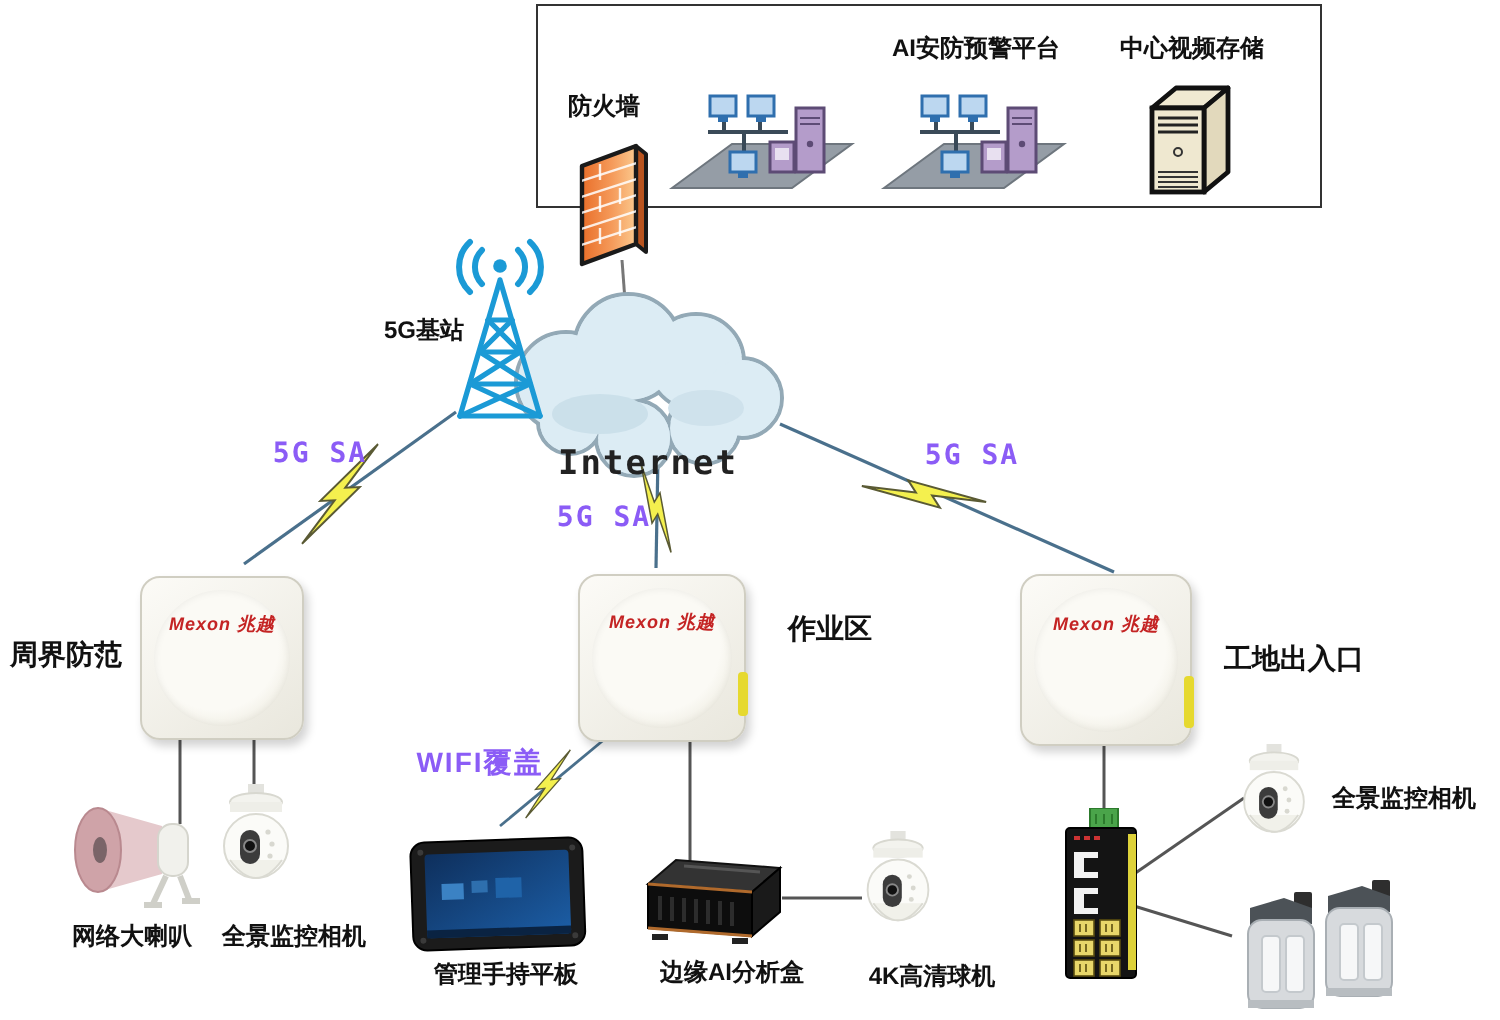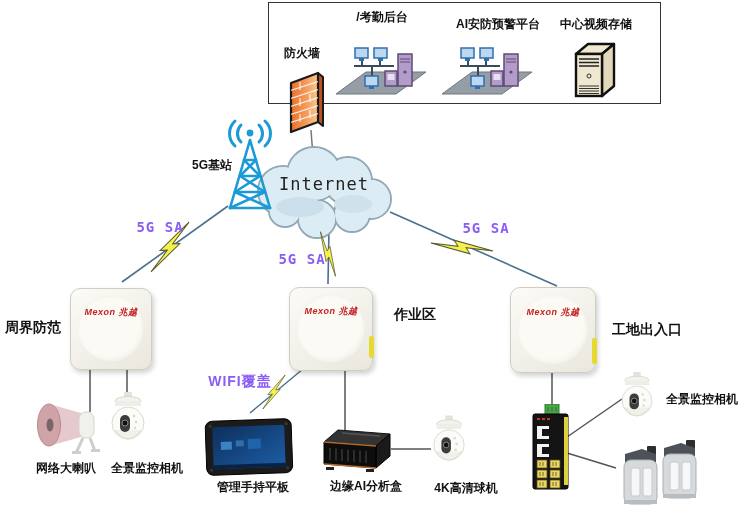--- a/index.html
+++ b/index.html
@@ -7,22 +7,22 @@
          font-family:"Liberation Sans",sans-serif;}
   .wires{position:absolute;left:0;top:0;z-index:2;pointer-events:none;}
   .topbox{position:absolute;left:268px;top:2px;width:391px;height:100px;
           border:1.5px solid #333;z-index:1;background:transparent;}
   .lbl{position:absolute;z-index:4;font-weight:bold;color:#111;white-space:nowrap;
        font-size:12px;line-height:15px;text-align:center;}
   .zone-lbl{font-size:14px;}
   .dev-lbl{font-size:12px;}
   .link-lbl{font-family:"DejaVu Sans Mono",monospace;font-size:14px;font-weight:bold;
             color:#8b5cf6;letter-spacing:1px;}
-  .internet-lbl{font-family:"DejaVu Sans Mono",monospace;font-size:17px;font-weight:normal;
-            color:#222;letter-spacing:1px;}
+  .internet-lbl{font-family:"DejaVu Sans Mono",monospace;font-size:17px;font-weight:bold;
+            color:#222;letter-spacing:1px;margin-top:48px;}
   .icon{position:absolute;z-index:3;}
   .panel{position:absolute;z-index:3;background:linear-gradient(145deg,#fcfbf7,#e9e7dd);
          border:1px solid #d0cec2;border-radius:10px;box-shadow:2px 3px 5px rgba(0,0,0,.18);}
   .panel::after{content:"";position:absolute;left:7%;top:7%;width:86%;height:86%;
          border-radius:50%;
          background:radial-gradient(circle at 45% 42%,#fbfaf5 58%,#f0eee4 78%,#e8e5d9 100%);
          box-shadow:inset 0 0 4px rgba(0,0,0,.07);}
   .brand{position:absolute;top:21%;left:0;width:100%;text-align:center;z-index:2;
          font-style:italic;font-weight:bold;color:#c42424;font-size:9px;letter-spacing:.5px;}
   .tab{position:absolute;right:-2px;width:5px;background:#e6d92f;border-radius:2px;z-index:1;}
@@ -81,23 +81,22 @@
       <polygon points="-30,9 -4,1 -10,-3 30,-9 4,-1 10,3" transform="translate(170,247) rotate(-36)"></polygon>
       <polygon points="-30,9 -4,1 -10,-3 30,-9 4,-1 10,3" transform="translate(328,254) rotate(88) scale(0.75)"></polygon>
       <polygon points="-30,9 -4,1 -10,-3 30,-9 4,-1 10,3" transform="translate(462,247) rotate(24)"></polygon>
       <polygon points="-30,9 -4,1 -10,-3 30,-9 4,-1 10,3" transform="translate(274,392) rotate(-40) scale(0.65)"></polygon>
     </g>
   </svg>
 
   <div class="lbl" style="left:278px;top:46px;width:48px;text-align:center;">防火墙</div>
 
   <div class="lbl" style="left:330px;top:10px;width:104px;">
-    <span style="display:block">/考勤后台</span>
-  </div>
-  <div class="lbl" style="left:436px;top:17px;width:104px;text-align:right;">AI安防预警平台</div>
+  </div>
+  <div class="lbl" style="left:436px;top:17px;width:104px;">AI安防预警平台</div>
   <div class="lbl" style="left:548px;top:17px;width:96px;">中心视频存储</div>
 
   <div class="icon" style="left:334px;top:42px;">
     <svg width="94" height="58" viewBox="0 0 94 58">
       <polygon points="2,52 32,30 92,30 62,52" fill="#959da6" stroke="#6e767e"></polygon>
       <path d="M20,24 H60 M28,24 V17 M46,24 V17 M38,24 V34" stroke="#3a4a58" stroke-width="2" fill="none"></path>
       <g>
         <rect x="21" y="6" width="13" height="10" fill="#bcd7f0" stroke="#2f6fae" stroke-width="1.5"></rect>
         <rect x="25" y="16" width="5" height="3" fill="#2f6fae"></rect>
         <rect x="40" y="6" width="13" height="10" fill="#bcd7f0" stroke="#2f6fae" stroke-width="1.5"></rect>

